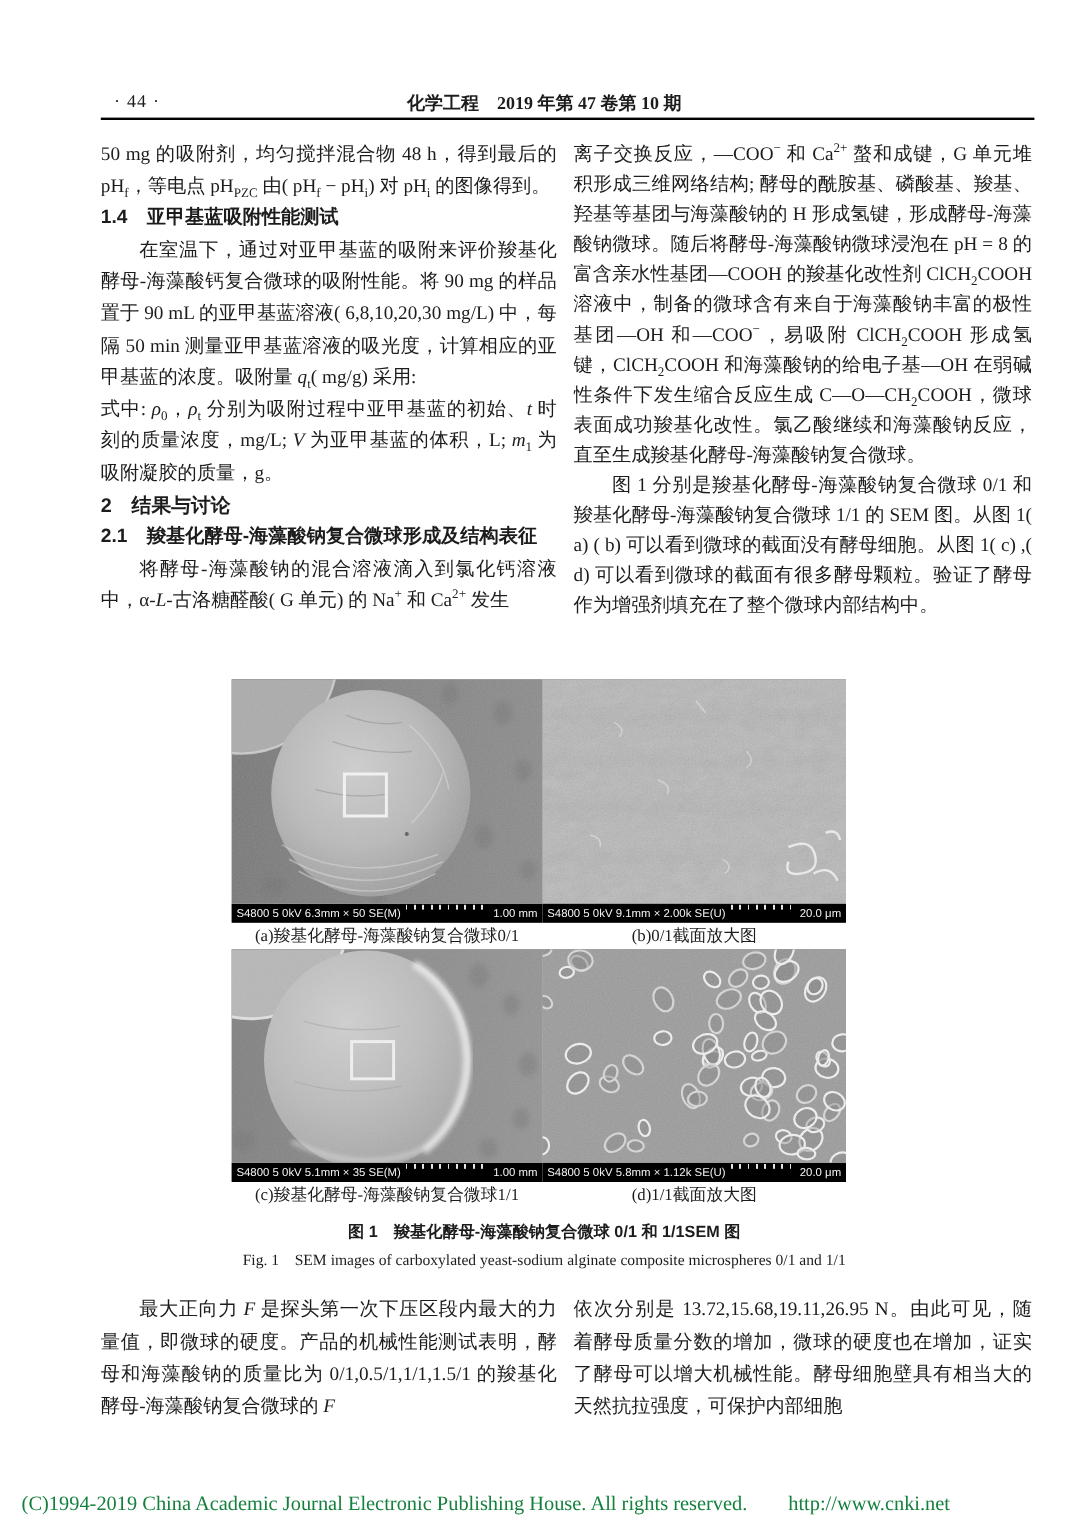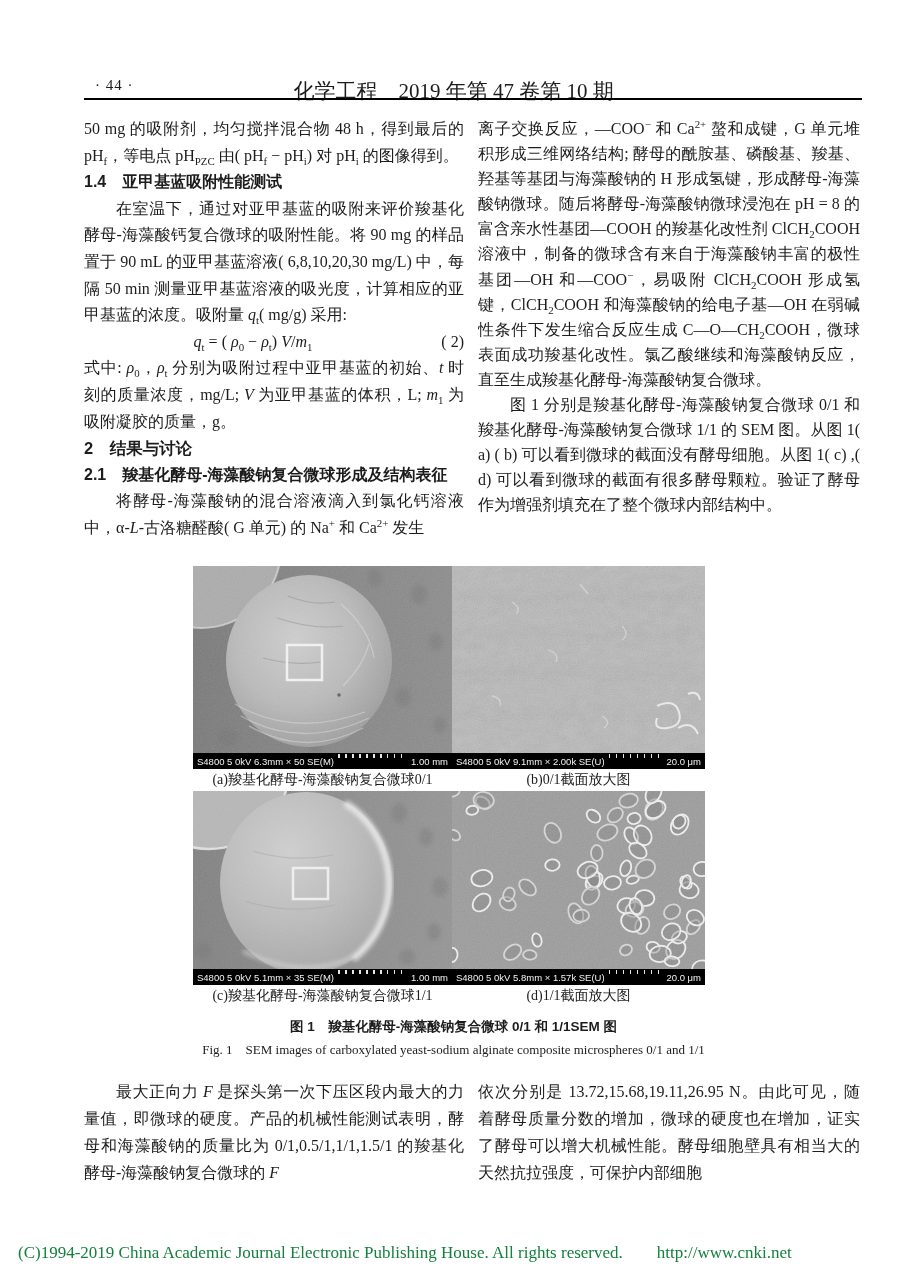--- a/index.html
+++ b/index.html
@@ -1,20 +1,20 @@
 <!DOCTYPE html>
 <html><head>
 <meta charset="utf-8">
 <style>
   html,body{margin:0;padding:0;background:#ffffff;}
   .page{position:relative;width:907px;height:1280px;background:#fff;overflow:hidden;
         font-family:"Liberation Serif","DejaVu Serif",serif;color:#1c1c1c;}
   
   .page-number{position:absolute;left:95px;top:77px;font-size:15px;letter-spacing:1px;}
-  .journal-title{position:absolute;left:0;right:0;top:77px;text-align:center;font-size:21px;}
+  .journal-title{position:absolute;left:0;right:0;top:77px;text-align:center;font-size:15px;font-weight:bold;}
   .header-rule{position:absolute;left:84px;top:98px;width:778px;border-top:2.5px solid #000;}
   
   .col{position:absolute;text-align:justify;overflow:hidden;font-size:16px;}
   .col p{margin:0;}
   .col-top-left{left:84px;top:116px;width:380px;height:450px;line-height:26.6px;}
   .col-top-right{left:478px;top:116px;width:382px;height:450px;line-height:25.1px;}
   .col-bot-left{left:84px;top:1078px;width:380px;height:112px;line-height:27px;}
   .col-bot-right{left:478px;top:1078px;width:382px;height:112px;line-height:27px;}
   .indent{text-indent:2em;}
   .h-sans{font-family:"Liberation Sans","DejaVu Sans",sans-serif;font-weight:bold;margin:0;}
@@ -98,24 +98,20 @@
           <stop offset="0.6" stop-color="#848484"></stop>
         <stop offset="1" stop-color="#8c8c8c"></stop>
       </linearGradient>
     </defs>
   </svg>
 
   <div class="col col-top-left">
     <p>50 mg 的吸附剂，均匀搅拌混合物 48 h，得到最后的 pH<sub>f</sub>，等电点 pH<sub>PZC</sub> 由( pH<sub>f</sub> − pH<sub>i</sub>) 对 pH<sub>i</sub> 的图像得到。</p>
     <p class="h-sans h-sub">1.4　亚甲基蓝吸附性能测试</p>
     <p class="indent">在室温下，通过对亚甲基蓝的吸附来评价羧基化酵母-海藻酸钙复合微球的吸附性能。将 90 mg 的样品置于 90 mL 的亚甲基蓝溶液( 6,8,10,20,30 mg/L) 中，每隔 50 min 测量亚甲基蓝溶液的吸光度，计算相应的亚甲基蓝的浓度。吸附量 <i>q</i><sub>t</sub>( mg/g) 采用:</p>
-    <div class="formula-row">
-      <span class="formula-body"><i>q</i><sub>t</sub> = ( <i>ρ</i><sub>0</sub> − <i>ρ</i><sub>t</sub>) <i>V</i>/<i>m</i><sub>1</sub></span>
-      <span class="formula-num">( 2)</span>
-    </div>
     <p>式中: <i>ρ</i><sub>0</sub>，<i>ρ</i><sub>t</sub> 分别为吸附过程中亚甲基蓝的初始、<i>t</i> 时刻的质量浓度，mg/L; <i>V</i> 为亚甲基蓝的体积，L; <i>m</i><sub>1</sub> 为吸附凝胶的质量，g。</p>
     <p class="h-sans h-sec">2　结果与讨论</p>
     <p class="h-sans h-sub">2.1　羧基化酵母-海藻酸钠复合微球形成及结构表征</p>
     <p class="indent">将酵母-海藻酸钠的混合溶液滴入到氯化钙溶液中，α-<i>L</i>-古洛糖醛酸( G 单元) 的 Na<sup>+</sup> 和 Ca<sup>2+</sup> 发生</p>
   </div>
 
   <div class="col col-top-right">
     <p>离子交换反应，—COO<sup>−</sup> 和 Ca<sup>2+</sup> 螯和成键，G 单元堆积形成三维网络结构; 酵母的酰胺基、磷酸基、羧基、羟基等基团与海藻酸钠的 H 形成氢键，形成酵母-海藻酸钠微球。随后将酵母-海藻酸钠微球浸泡在 pH = 8 的富含亲水性基团—COOH 的羧基化改性剂 ClCH<sub>2</sub>COOH 溶液中，制备的微球含有来自于海藻酸钠丰富的极性基团—OH 和—COO<sup>−</sup>，易吸附 ClCH<sub>2</sub>COOH 形成氢键，ClCH<sub>2</sub>COOH 和海藻酸钠的给电子基—OH 在弱碱性条件下发生缩合反应生成 C—O—CH<sub>2</sub>COOH，微球表面成功羧基化改性。氯乙酸继续和海藻酸钠反应，直至生成羧基化酵母-海藻酸钠复合微球。</p>
     <p class="indent">图 1 分别是羧基化酵母-海藻酸钠复合微球 0/1 和羧基化酵母-海藻酸钠复合微球 1/1 的 SEM 图。从图 1( a) ( b) 可以看到微球的截面没有酵母细胞。从图 1( c) ,( d) 可以看到微球的截面有很多酵母颗粒。验证了酵母作为增强剂填充在了整个微球内部结构中。</p>
   </div>
@@ -301,21 +297,21 @@
                 <ellipse cx="30.8" cy="11.8" rx="7.8" ry="5.3" transform="rotate(36 30.8 11.8)" fill="rgba(116,116,116,0.4)" stroke="#cfcfcf" stroke-width="1.8"></ellipse>
                 <ellipse cx="31.7" cy="9.3" rx="10.2" ry="8.3" transform="rotate(8 31.7 9.3)" fill="rgba(116,116,116,0.4)" stroke="#cfcfcf" stroke-width="1.8"></ellipse>
                 <ellipse cx="201.6" cy="2.1" rx="11.0" ry="7.1" transform="rotate(116 201.6 2.1)" fill="rgba(116,116,116,0.4)" stroke="#ebebeb" stroke-width="1.8"></ellipse>
                 <ellipse cx="190.7" cy="44.3" rx="10.3" ry="8.3" transform="rotate(57 190.7 44.3)" fill="rgba(116,116,116,0.4)" stroke="#ebebeb" stroke-width="1.8"></ellipse>
                 <ellipse cx="220.1" cy="120.7" rx="8.5" ry="6.9" transform="rotate(148 220.1 120.7)" fill="rgba(116,116,116,0.4)" stroke="#cfcfcf" stroke-width="1.8"></ellipse>
               </g>
             <rect width="253" height="178" filter="url(#fGrain)" opacity="0.2"></rect>
           </svg>
         </div>
         <div class="sem-bar">
-          <span>S4800 5 0kV 5.8mm × 1.57k SE(U)</span>
+          <span>S4800 5 0kV 5.8mm × 1.12k SE(U)</span>
           <span class="sem-ruler"></span>
           <span>20.0 μm</span>
         </div>
       </div>
     </div>
 
     <div class="panel-captions">
       <div class="cap-w1">(c)羧基化酵母-海藻酸钠复合微球1/1</div>
       <div class="cap-w2">(d)1/1截面放大图</div>
     </div>

